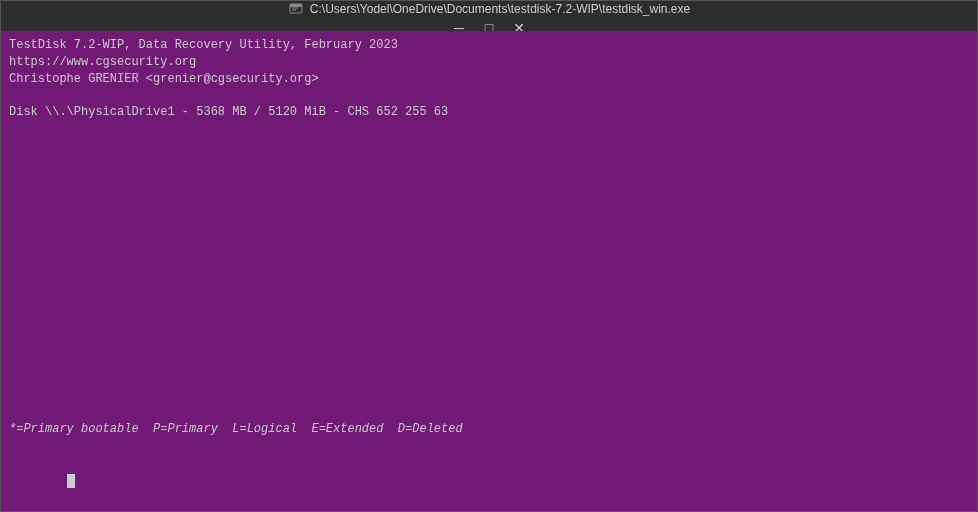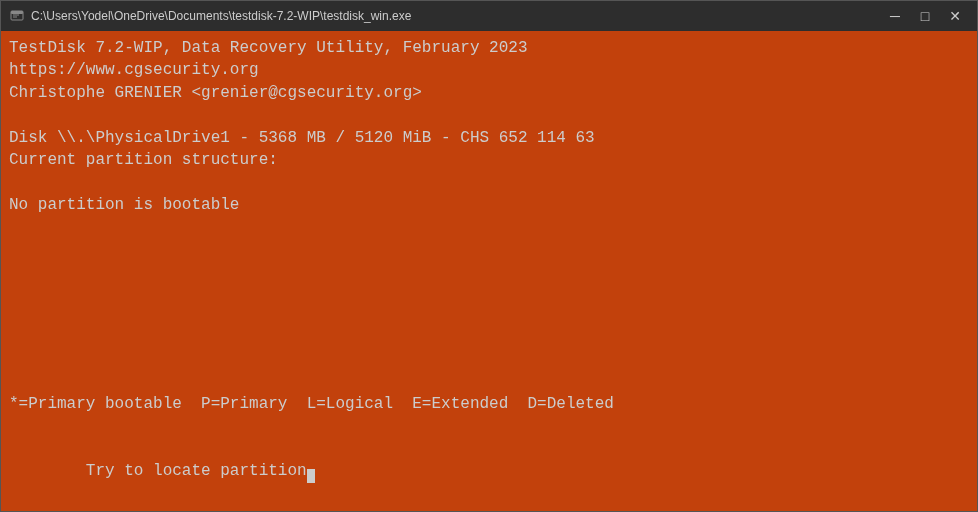--- a/index.html
+++ b/index.html
@@ -25,20 +25,21 @@
     }
 
     .title-bar {
       height: 30px;
       background: #2d2d2d;
       display: flex;
       align-items: center;
       justify-content: space-between;
       padding: 0 8px;
       flex-shrink: 0;
+      flex-direction: column;
     }
 
     .title-bar-left {
       display: flex;
       align-items: center;
       gap: 6px;
     }
 
     .title-bar-icon {
       width: 16px;
@@ -74,23 +75,23 @@
       font-size: 14px;
       cursor: pointer;
       display: flex;
       align-items: center;
       justify-content: center;
       font-family: 'Segoe UI', sans-serif;
     }
 
     .terminal {
       flex: 1;
-      background: #c2410c;
+      background: #701a75;
       color: #cccccc;
-      font-size: 16px;
+      font-size: 12px;
       font-family: 'Courier New', Courier, monospace;
       padding: 6px 8px;
       overflow: hidden;
       display: flex;
       flex-direction: column;
     }
 
     .terminal-content {
       flex: 1;
       overflow: hidden;
@@ -107,20 +108,21 @@
     }
 
     .bottom-bar {
       flex-shrink: 0;
     }
 
     .bottom-line {
       line-height: 1.4;
       white-space: pre;
       color: #cccccc;
+      font-style: italic;
     }
 
     .quick-search-highlight {
       background: #cccccc;
       color: #0c0c0c;
     }
 
     .cursor {
       display: inline-block;
       background: #cccccc;
@@ -157,27 +159,25 @@
       <button class="title-bar-btn close">✕</button>
     </div>
   </div>
 
   <div class="terminal">
     <div class="terminal-content">
       <div class="line">TestDisk 7.2-WIP, Data Recovery Utility, February 2023</div>
       <div class="line">https://www.cgsecurity.org</div>
       <div class="line">Christophe GRENIER &lt;grenier@cgsecurity.org&gt;</div>
       <div class="line empty"></div>
-      <div class="line">Disk \\.\PhysicalDrive1 - 5368 MB / 5120 MiB - CHS 652 114 63</div>
-      <div class="line">Current partition structure:</div>
+      <div class="line">Disk \\.\PhysicalDrive1 - 5368 MB / 5120 MiB - CHS 652 255 63</div>
       <div class="line empty"></div>
-      <div class="line">No partition is bootable</div>
     </div>
 
     <div class="bottom-bar">
       <div class="bottom-line">*=Primary bootable  P=Primary  L=Logical  E=Extended  D=Deleted</div>
       <div class="bottom-line">
         <span>          </span>
-        <span>Try to locate partition</span><span class="cursor"></span>
+        <span class="cursor"></span>
       </div>
     </div>
   </div>
 </div>
 
 </body></html>

